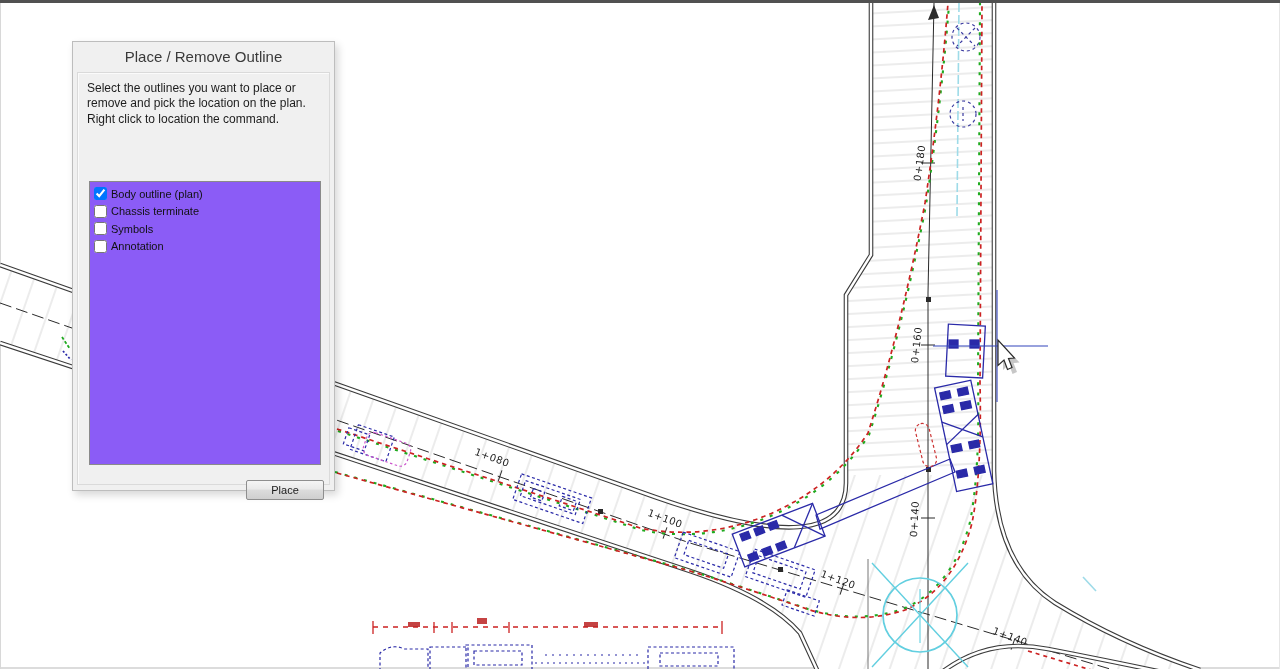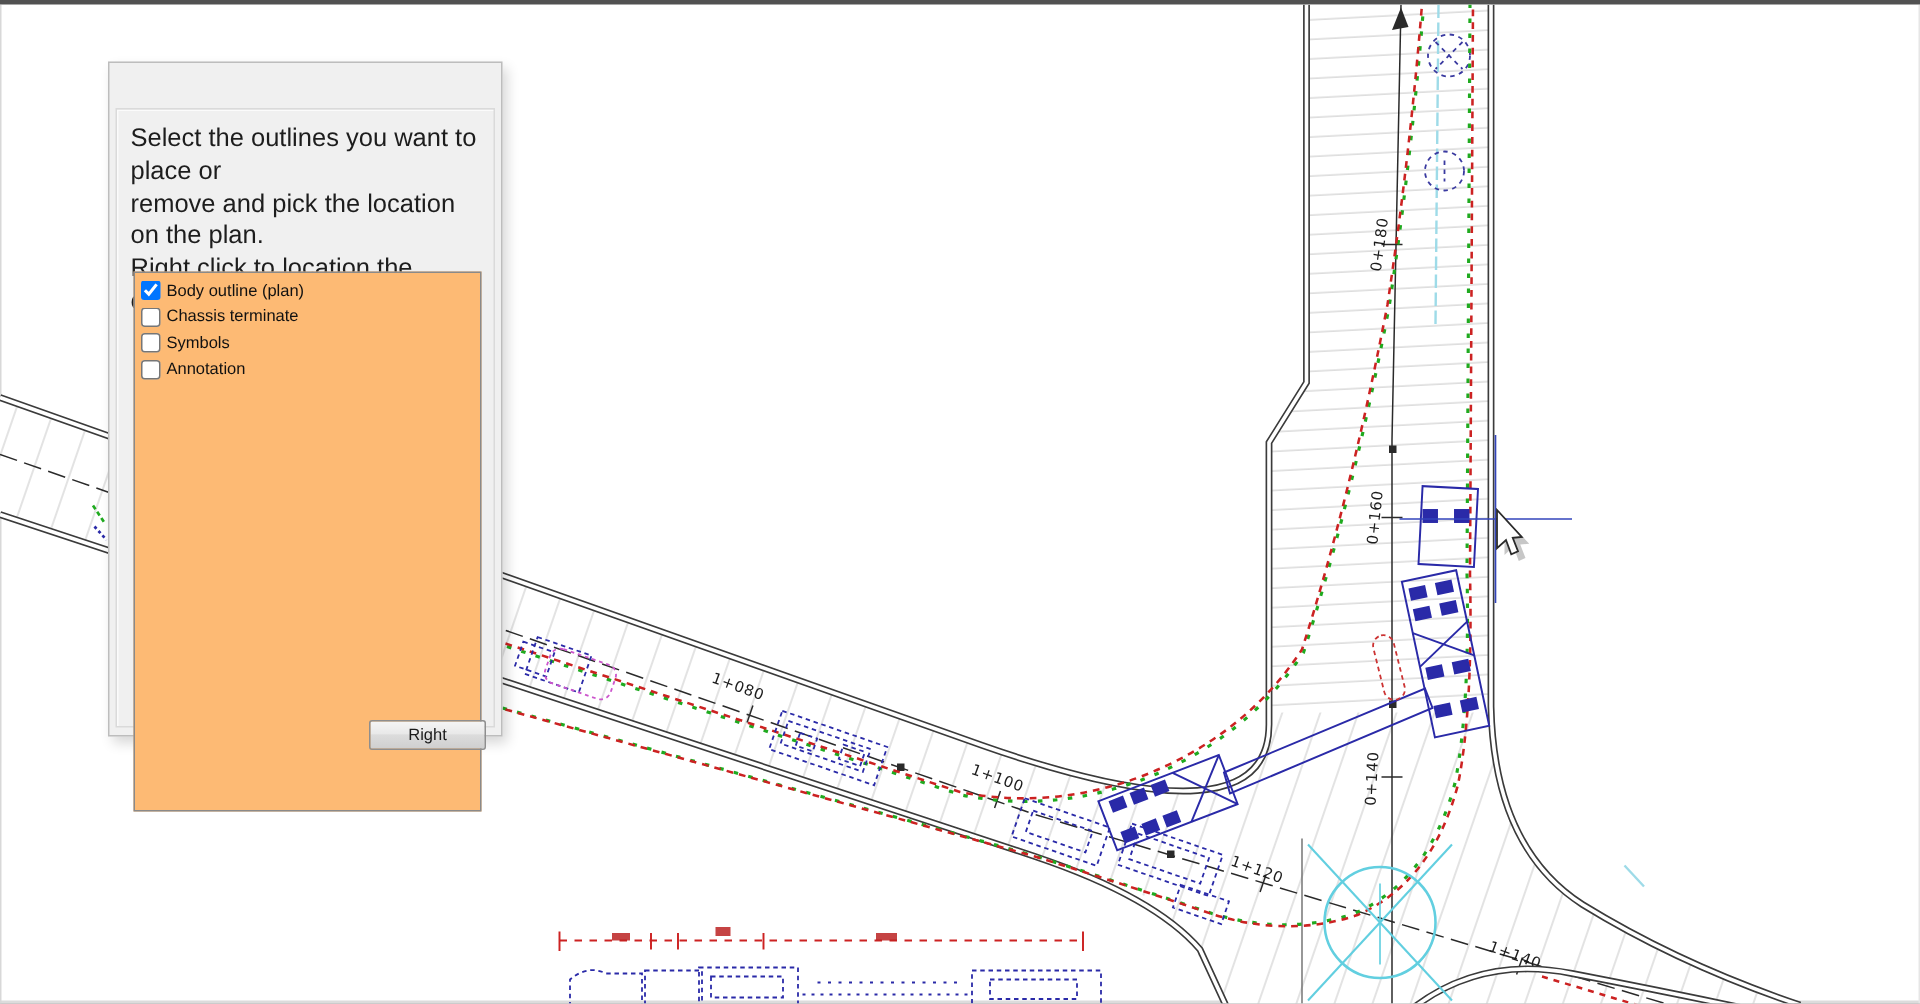--- a/index.html
+++ b/index.html
@@ -7,23 +7,23 @@
           border-top:3px solid #515151;box-sizing:border-box;
           box-shadow:inset 1px 0 0 #d8d8d8, inset -1px 0 0 #e6e6e6, inset 0 -2px 0 #dcdcdc;}
   svg text{font-family:"DejaVu Sans",sans-serif;}
 
   
   .dialog{position:absolute;left:72px;top:38px;width:263px;height:450px;background:#f0f0f0;
           border:1px solid #bdbdbd;box-shadow:3px 4px 8px rgba(0,0,0,.16);box-sizing:border-box;}
   .dialog-title{height:30px;line-height:30px;text-align:center;font-size:15px;color:#3a3a3a;}
   .dialog-inner{position:absolute;left:4px;right:4px;top:30px;bottom:5px;
           border:1px solid #dadada;box-shadow:inset 1px 1px 0 #fbfbfb;background:#f0f0f0;}
-  .dialog-instructions{padding:8px 8px 0 9px;font-size:17px;line-height:1.28;color:#1d1d1d;}
+  .dialog-instructions{padding:8px 8px 0 9px;font-size:12px;line-height:1.28;color:#1d1d1d;}
   .dialog-instructions span{display:block;}
-  .listbox{position:absolute;left:11px;top:108px;width:232px;height:360px;background:#fdba74;
+  .listbox{position:absolute;left:11px;top:108px;width:232px;height:284px;background:#8b5cf6;
           border:1px solid #8a8a8a;box-sizing:border-box;padding-top:3px;overflow:hidden;}
   .opt-row{display:flex;align-items:center;height:17.5px;font-size:11px;color:#111;padding-left:4px;}
   .opt-row input{width:13px;height:13px;margin:0 4px 0 0;}
   .help-btn{position:absolute;left:168px;top:407px;width:78px;height:20px;font-size:11px;color:#1a1a1a;
           background:linear-gradient(#f5f5f5,#e9e9e9 45%,#dcdcdc 50%,#cfcfcf);
           border:1px solid #8e8e8e;border-radius:2px;}
 </style>
 </head>
 <body>
 
@@ -203,20 +203,21 @@
       <line x1="933" y1="343" x2="1048" y2="343"></line>
       <line x1="997" y1="287" x2="997" y2="399"></line>
     </g>
     <g>
       <polygon points="1000.5,339.5 1000.5,364.5 1006.5,359 1010,368.5 1014.5,366.5 1011,357.5 1017,357 " fill="rgba(0,0,0,0.22)" transform="translate(2.5,2.5)"></polygon>
       <polygon points="998,337 998,362.5 1004,357 1007.5,366.5 1012,364.5 1008.5,355.5 1014.5,355" fill="#ffffff" stroke="#2b2b2b" stroke-width="1.2"></polygon>
     </g>
   </svg>
 
   <div class="dialog">
+    <div class="dialog-title">Place / Remove Outline</div>
     <div class="dialog-inner">
       <div class="dialog-instructions">
         <span>Select the outlines you want to place or</span>
         <span>remove and pick the location on the plan.</span>
         <span>Right click to location the command.</span>
       </div>
       <div class="listbox">
         <label class="opt-row">
           <input type="checkbox" checked="" style="">
           <span>Body outline (plan)</span>
@@ -227,17 +228,17 @@
         </label>
         <label class="opt-row">
           <input type="checkbox" style="">
           <span>Symbols</span>
         </label>
         <label class="opt-row">
           <input type="checkbox" style="">
           <span>Annotation</span>
         </label>
       </div>
-      <button class="help-btn">Right</button>
+      <button class="help-btn">Place</button>
     </div>
   </div>
 
 </div>
 
 </body></html>

